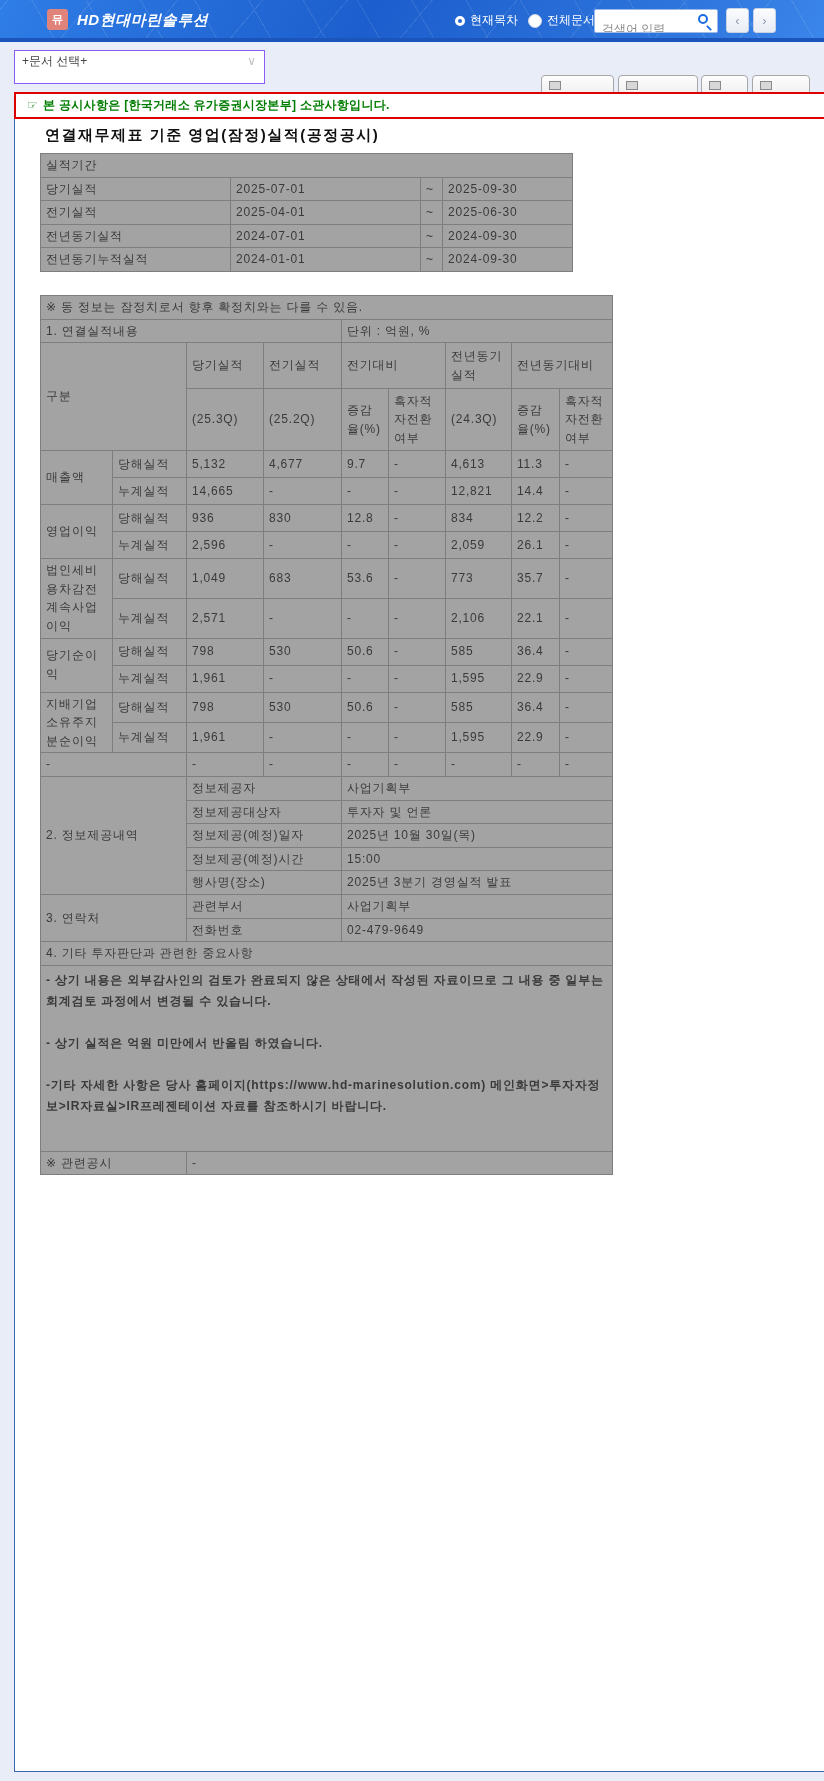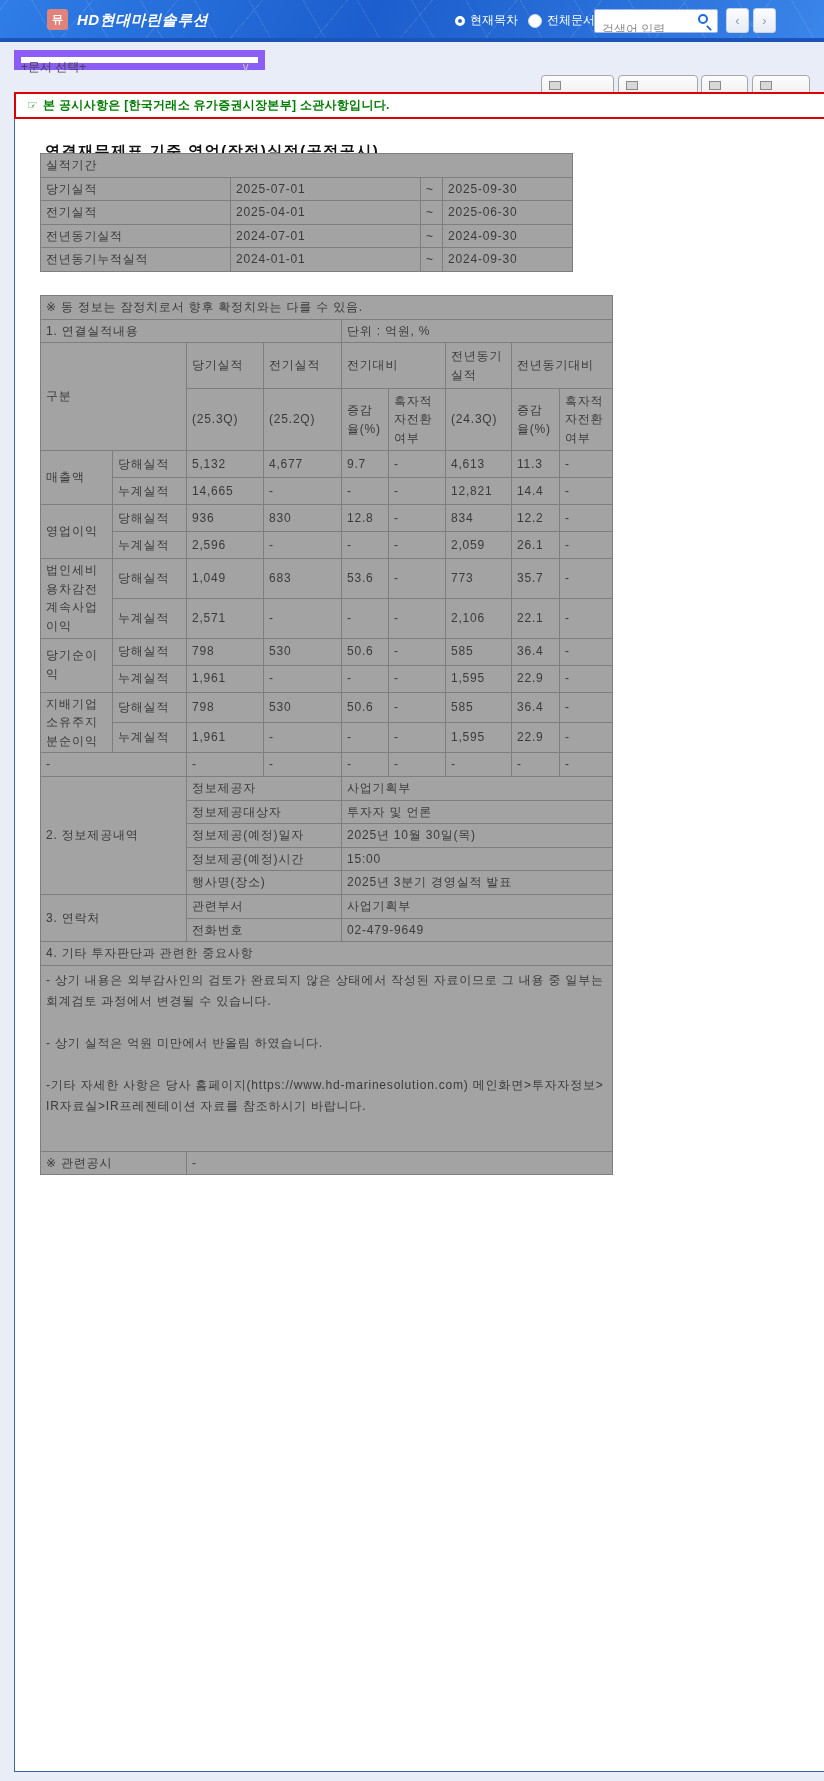--- a/index.html
+++ b/index.html
@@ -49,23 +49,23 @@
   .mag::after { content:""; position:absolute; left:8px; top:9px; width:2px; height:6px;
     background:#1a6ae4; transform:rotate(-45deg); }
   .nav-btn {
     position:absolute; top:8px; width:23px; height:25px;
     background:linear-gradient(#fbfcfe,#e8ecf4); border:1px solid #c8d2e4; border-radius:3px;
     color:#8f99aa; font-size:13px; line-height:23px; text-align:center; cursor:pointer;
   }
   .nb-prev { left:726px; } .nb-next { left:753px; }
   
   .doc-select {
-    position:absolute; left:14px; top:50px; width:251px; height:20px;
-    background:#fff; border:7px solid #8b5cf6; font-size:12px; color:#444;
-    line-height:20px; cursor:pointer;
+    position:absolute; left:14px; top:50px; width:251px; height:34px;
+    background:#fff; border:1px solid #8b5cf6; font-size:12px; color:#444;
+    line-height:20px; padding-left:7px; cursor:pointer;
   }
   .doc-select .chev { position:absolute; right:8px; top:0; color:#c0c0c0; font-size:12px; }
   
   .tb-btn {
     position:absolute; top:75px; height:24px; z-index:1;
     background:linear-gradient(#fdfdfd,#ededed); border:1px solid #a8a8a8; border-radius:4px 4px 0 0;
     cursor:pointer;
   }
   .tb-btn .ico { position:absolute; left:7px; top:5px; width:12px; height:9px;
     border:1px solid #8a8a8a; background:#d8d8d8; }
@@ -74,39 +74,39 @@
     position:absolute; left:14px; top:92px; width:812px; height:1680px;
     background:#ffffff; border:1px solid #3a66b0; z-index:2;
   }
   .notice {
     position:absolute; left:14px; top:92px; width:812px; height:27px; z-index:3;
     background:#fff; border:2px solid #dd0000; padding-left:11px;
     font-size:12px; font-weight:bold; color:#007d00; line-height:23px; letter-spacing:.3px;
   }
   .notice .hand { margin-right:5px; }
   .doc-title {
-    position:absolute; left:45px; top:142px; z-index:3;
+    position:absolute; left:45px; top:126px; z-index:3;
     font-size:15px; font-weight:bold; color:#101010; letter-spacing:1.5px;
   }
   
   table { border-collapse:collapse; table-layout:fixed; z-index:3; position:absolute; background:#a3a3a3; }
   td {
     border:1px solid #7e7e7e; font-size:12px; color:#3a3a3a;
     padding:2px 5px; letter-spacing:.8px; vertical-align:middle; word-break:break-all;
     line-height:1.55;
   }
   .period-table { left:40px; top:153px; width:532px; }
   .period-table td { height:21px; }
   .main-table { left:40px; top:295px; width:532px; }
   .h22 td, td.h22 { height:21px; }
   .hdr1 td { height:46px; }
   .hdr2 td { height:62px; }
   .drow td { height:27px; }
   td.cat { letter-spacing:1px; }
-  td.body-text { vertical-align:top; white-space:pre-line; height:186px; padding-top:4px; line-height:1.75; }
+  td.body-text { vertical-align:top; white-space:pre-line; height:186px; padding-top:4px; line-height:1.75;font-weight:bold; }
 </style>
 </head>
 <body>
 
 <div class="header">
   <div class="logo-badge">뮤</div>
   <div class="app-title">HD현대마린솔루션</div>
 
   <div class="radio-item r1">
     <span class="dot radio-ring"></span>

